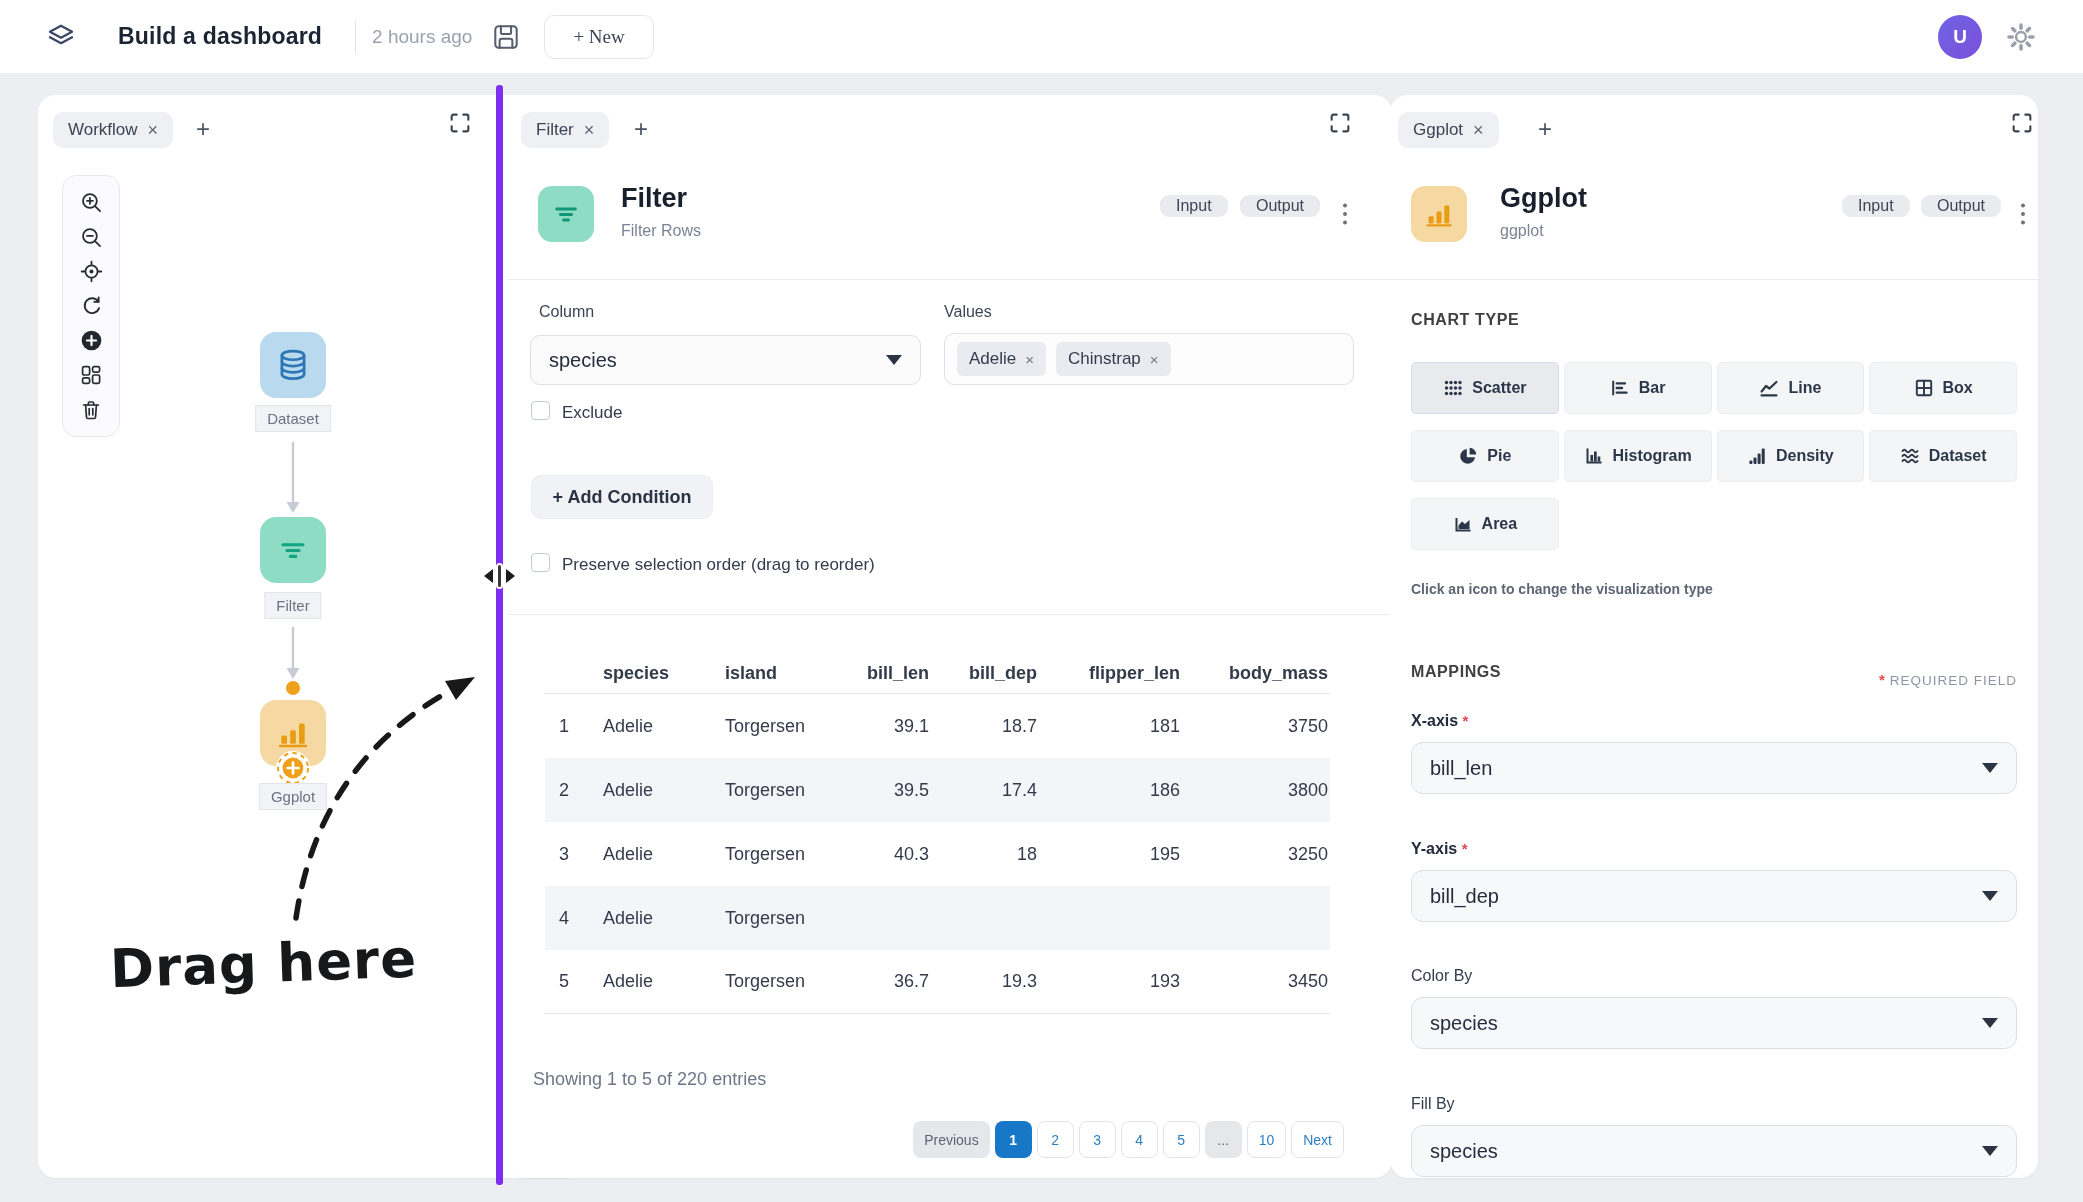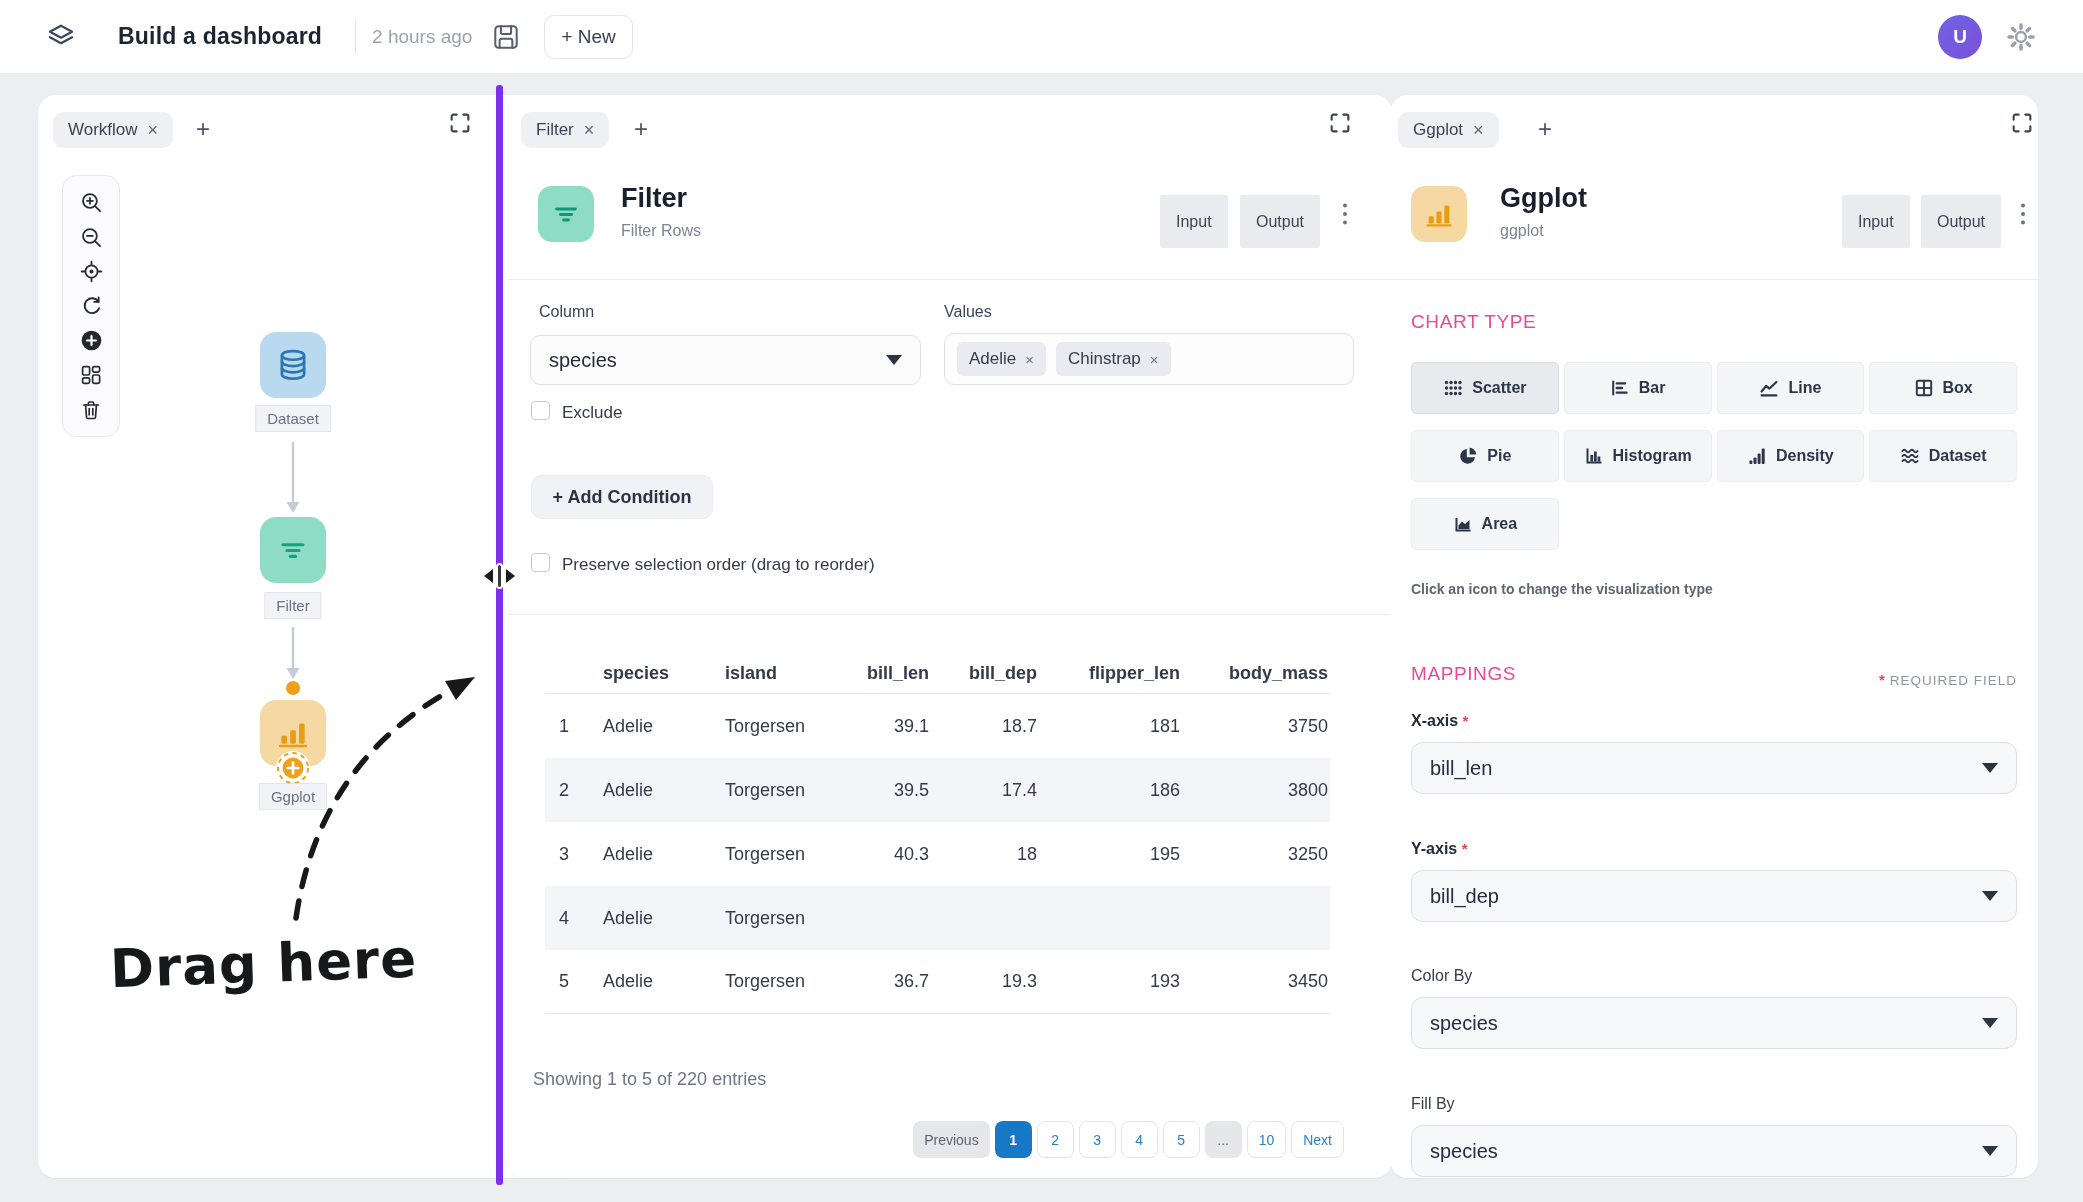--- a/index.html
+++ b/index.html
@@ -9,22 +9,22 @@
 
   
   .topbar { position:absolute; left:0; top:0; width:2083px; height:74px; background:#fff;
             display:flex; align-items:center; padding:0 45px 0 46px; border-bottom:1px solid #eceef2; }
   .logo { width:30px; height:30px; display:flex; align-items:center; }
   .app-title { font-size:23px; font-weight:700; color:#1b2433; margin-left:42px; letter-spacing:.2px; }
   .vr { width:1px; height:34px; background:#e1e4ea; margin-left:33px; }
   .timestamp { font-size:19px; color:#9aa2af; margin-left:16px; }
   .save-btn { margin-left:17px; width:34px; height:34px; display:flex; align-items:center; justify-content:center;
               background:none; border:none; cursor:pointer; }
-  .new-btn { margin-left:21px; height:44px; padding:0 16px; background:#fff; border:1px solid #e3e6eb;
-             border-radius:10px; font-size:19px; color:#3a4354; font-family:Liberation Sans, sans-serif; cursor:pointer; }
+  .new-btn { margin-left:21px; height:44px; padding:0 28px; background:#fff; border:1px solid #e3e6eb;
+             border-radius:10px; font-size:19px; color:#3a4354; font-family:Liberation Serif, serif; cursor:pointer; }
   .topbar-spacer { flex:1; }
   .avatar { width:44px; height:44px; border-radius:50%; background:linear-gradient(135deg,#7063e4,#7а50d8);
             background:linear-gradient(135deg,#7063e4,#7a50d8); color:#fff; font-size:19px; font-weight:700;
             display:flex; align-items:center; justify-content:center; }
   .gear-btn { margin-left:22px; background:none; border:none; cursor:pointer; width:34px; height:34px;
               display:flex; align-items:center; justify-content:center; }
 
   
   .panel { position:absolute; top:95px; height:1083px; background:#fff; border-radius:18px;
            box-shadow:0 1px 2px rgba(20,24,40,.04); }
@@ -36,21 +36,21 @@
               border-radius:10px; padding:0 15px; height:36px; font-size:17px; color:#3c4555; cursor:pointer; }
   .tab-close { font-size:18px; color:#5c6576; line-height:1; cursor:pointer; }
   .tab-add { position:absolute; background:none; border:none; font-size:24px; color:#4a5364; cursor:pointer;
              line-height:1; font-family:inherit; }
   .expand-btn { position:absolute; background:none; border:none; cursor:pointer; width:22px; height:22px; }
 
   .node-header-icon { position:absolute; width:56px; height:56px; border-radius:14px;
                       display:flex; align-items:center; justify-content:center; }
   .panel-title { position:absolute; font-size:27px; font-weight:700; color:#18202e; }
   .panel-subtitle { position:absolute; font-size:16px; color:#7a8494; }
-  .io-btn { position:absolute; height:53px; background:#e9ebef; border:none; border-radius:2px;
+  .io-btn { position:absolute; height:22px; background:#e9ebef; border:none; border-radius:9px;
             font-size:16px; color:#3e4656; font-family:inherit; padding:0 16px; cursor:pointer; }
   .dots-btn { position:absolute; background:none; border:none; cursor:pointer; width:20px; height:26px; }
   .hr { position:absolute; left:0; width:100%; height:1px; background:#e9ebef; }
 
   
   .wf-toolbar { position:absolute; left:24px; top:80px; width:58px; height:262px; background:#fbfbfd;
                 border:1px solid #e7e9ee; border-radius:14px; display:flex; flex-direction:column;
                 align-items:center; justify-content:space-evenly; padding:6px 0; }
   .wf-tool { width:40px; height:28px; display:flex; align-items:center; justify-content:center;
              background:none; border:none; cursor:pointer; }
@@ -109,21 +109,21 @@
   .tc.r { text-align:right; padding-left:0; padding-right:2px; }
   .showing { position:absolute; left:25px; top:974px; font-size:18px; color:#6d7686; }
   .pagination { position:absolute; right:48px; top:1026px; display:flex; gap:5px; }
   .pg { height:37px; min-width:37px; padding:0 11px; border-radius:8px; font-size:14px; font-family:inherit;
         display:flex; align-items:center; justify-content:center; cursor:pointer;
         background:#fff; border:1px solid #e1e5ea; color:#2d7fc3; }
   .pg.prev, .pg.ellipsis { background:#e5e7eb; border:none; color:#5c6574; }
   .pg.active { background:#1778c8; border:none; color:#fff; font-weight:600; }
 
   
-  .section-heading { position:absolute; font-size:19px; font-weight:400; color:#ec4899; letter-spacing:.6px; }
+  .section-heading { position:absolute; font-size:16px; font-weight:700; color:#404040; letter-spacing:.6px; }
   .chart-grid { position:absolute; left:21px; top:267px; width:606px; display:grid;
                 grid-template-columns:repeat(4,1fr); gap:16px 5px; }
   .ct-btn { height:52px; background:#f4f5f7; border:1px solid #ebedf1; border-radius:5px;
             display:flex; align-items:center; justify-content:center; gap:9px; font-size:16px; font-weight:600;
             color:#2b3749; font-family:inherit; cursor:pointer; }
   .ct-btn.active { background:#e8eaee; border-color:#d9dde3; }
   .hint { position:absolute; left:21px; top:486px; font-size:14px; color:#5d6673;font-weight:bold; }
   .req-note { position:absolute; right:21px; top:576px; font-size:13.5px; letter-spacing:1px; color:#8d95a3; }
   .req-star { color:#e5484d; font-size:15px; font-weight:700; margin-right:4px; }
   .map-label { position:absolute; font-size:16px; font-weight:700; color:#232c3b; }

